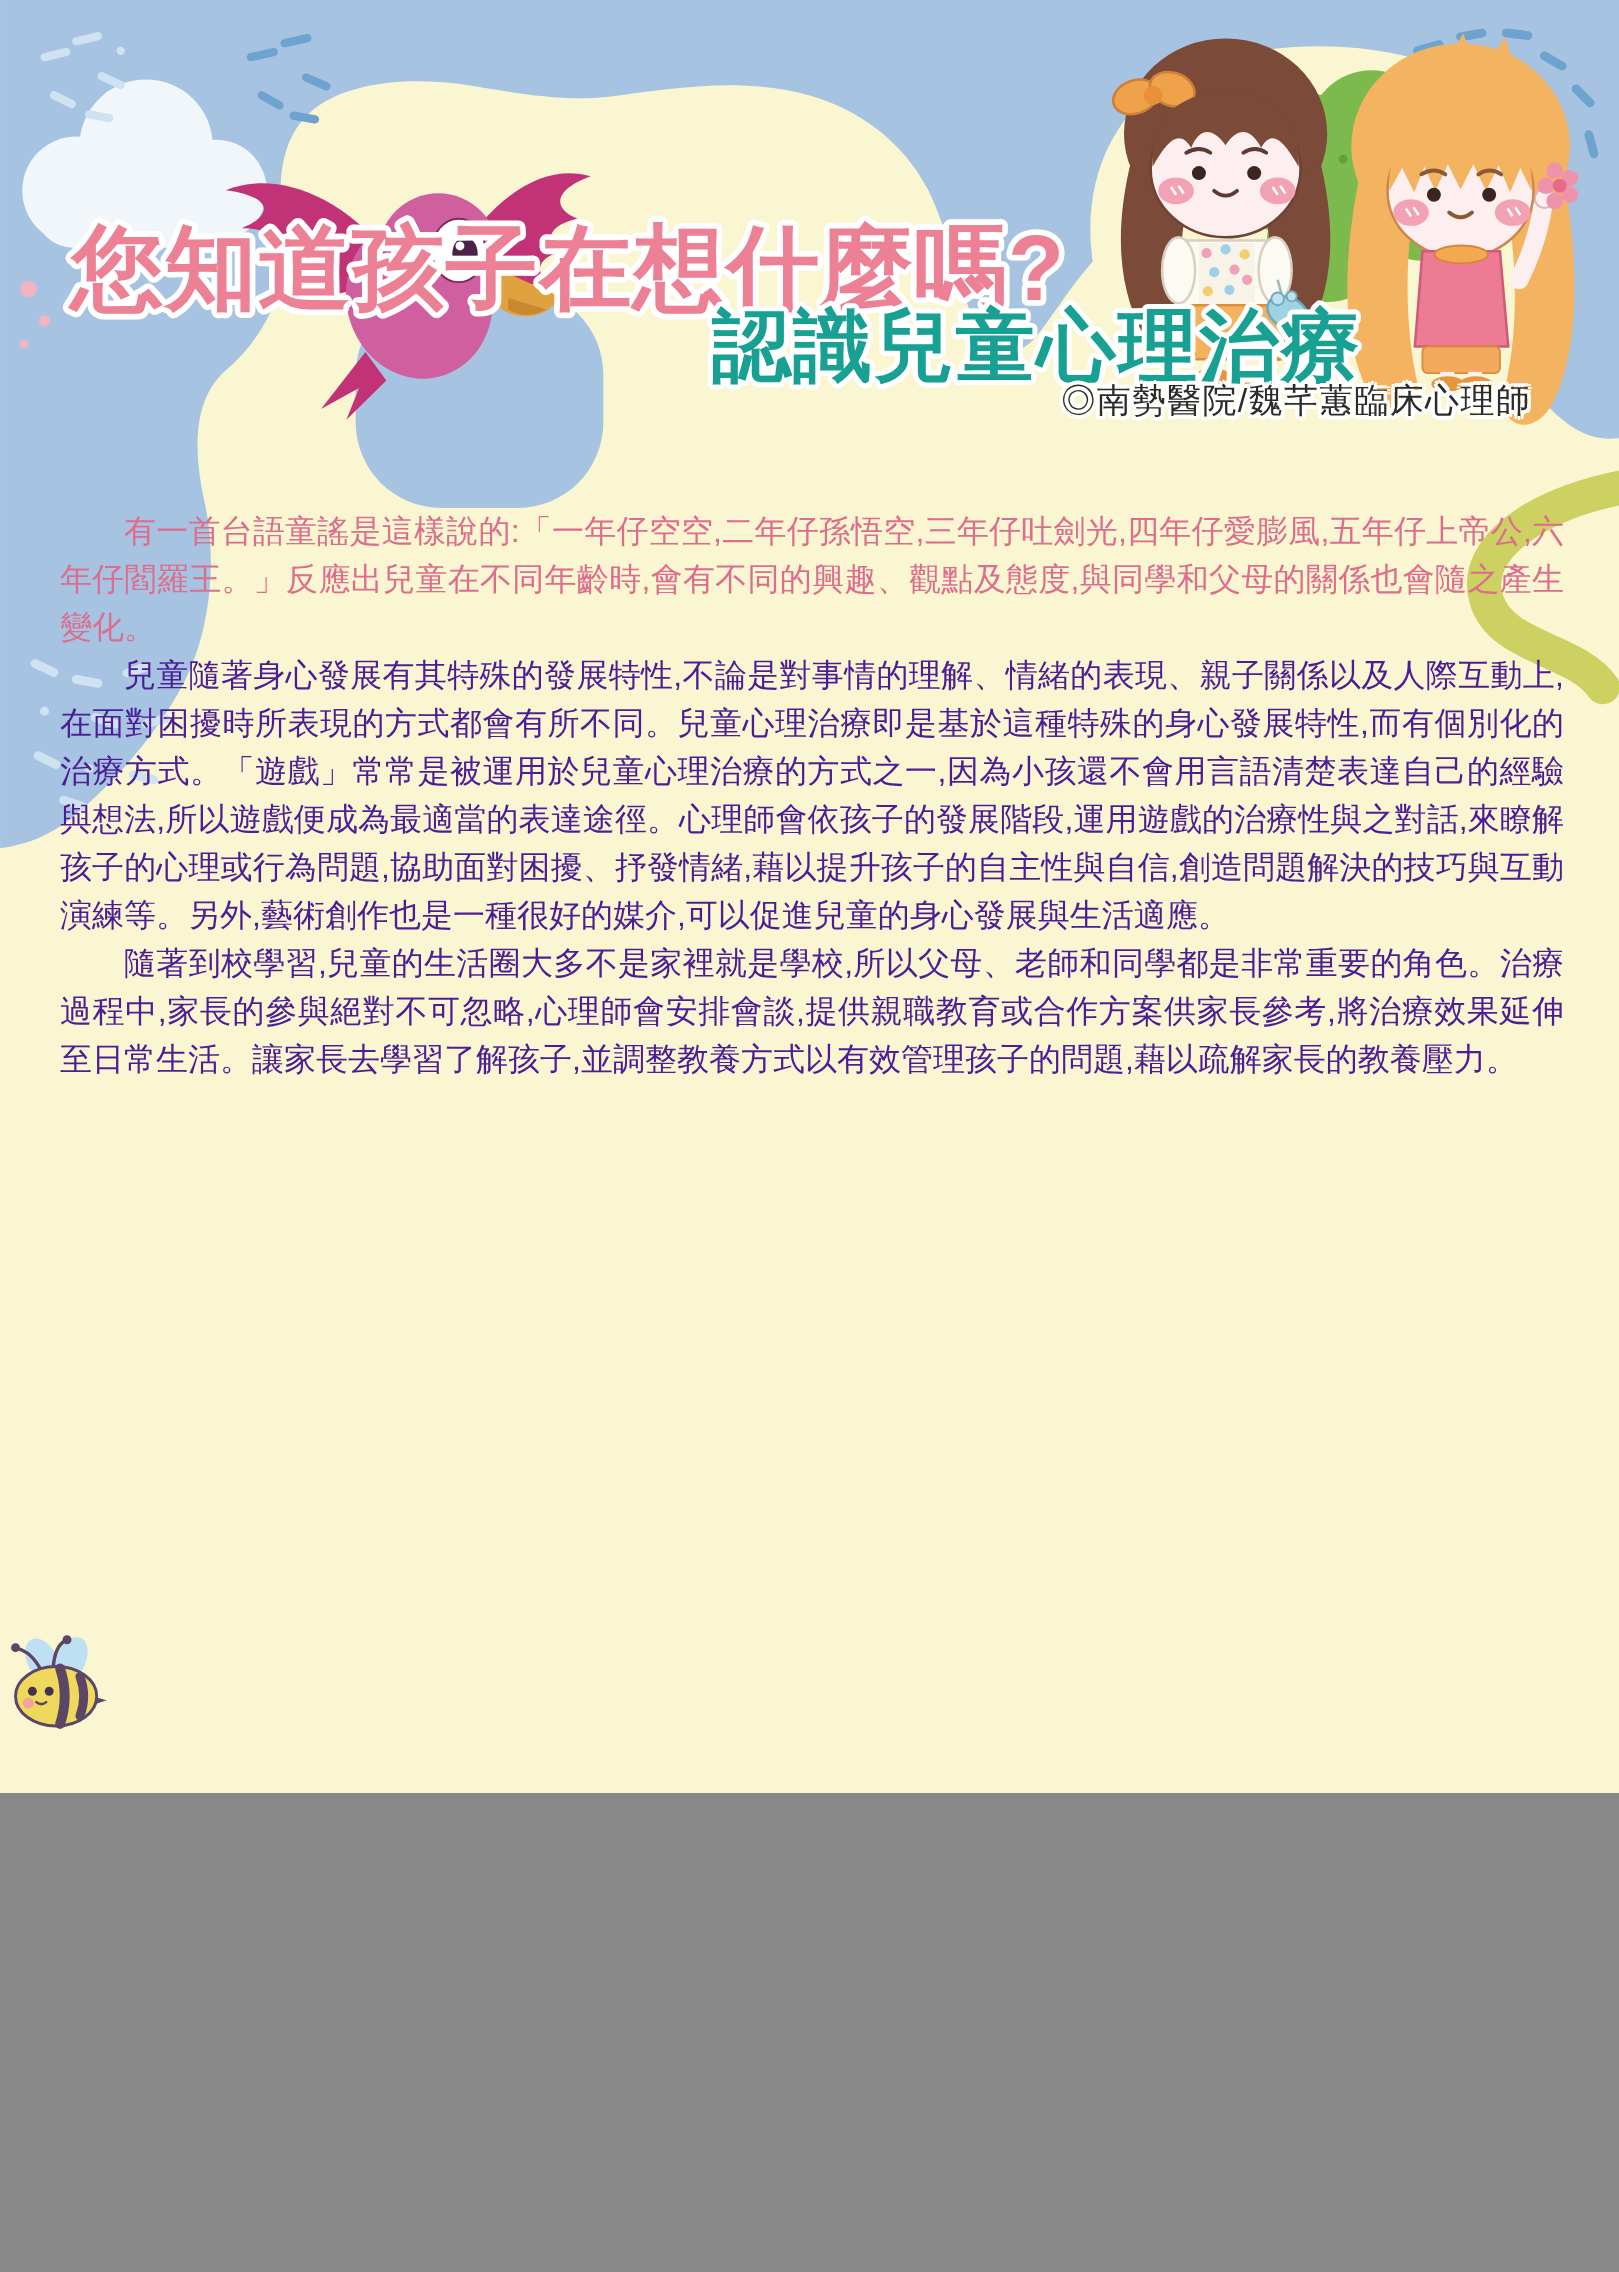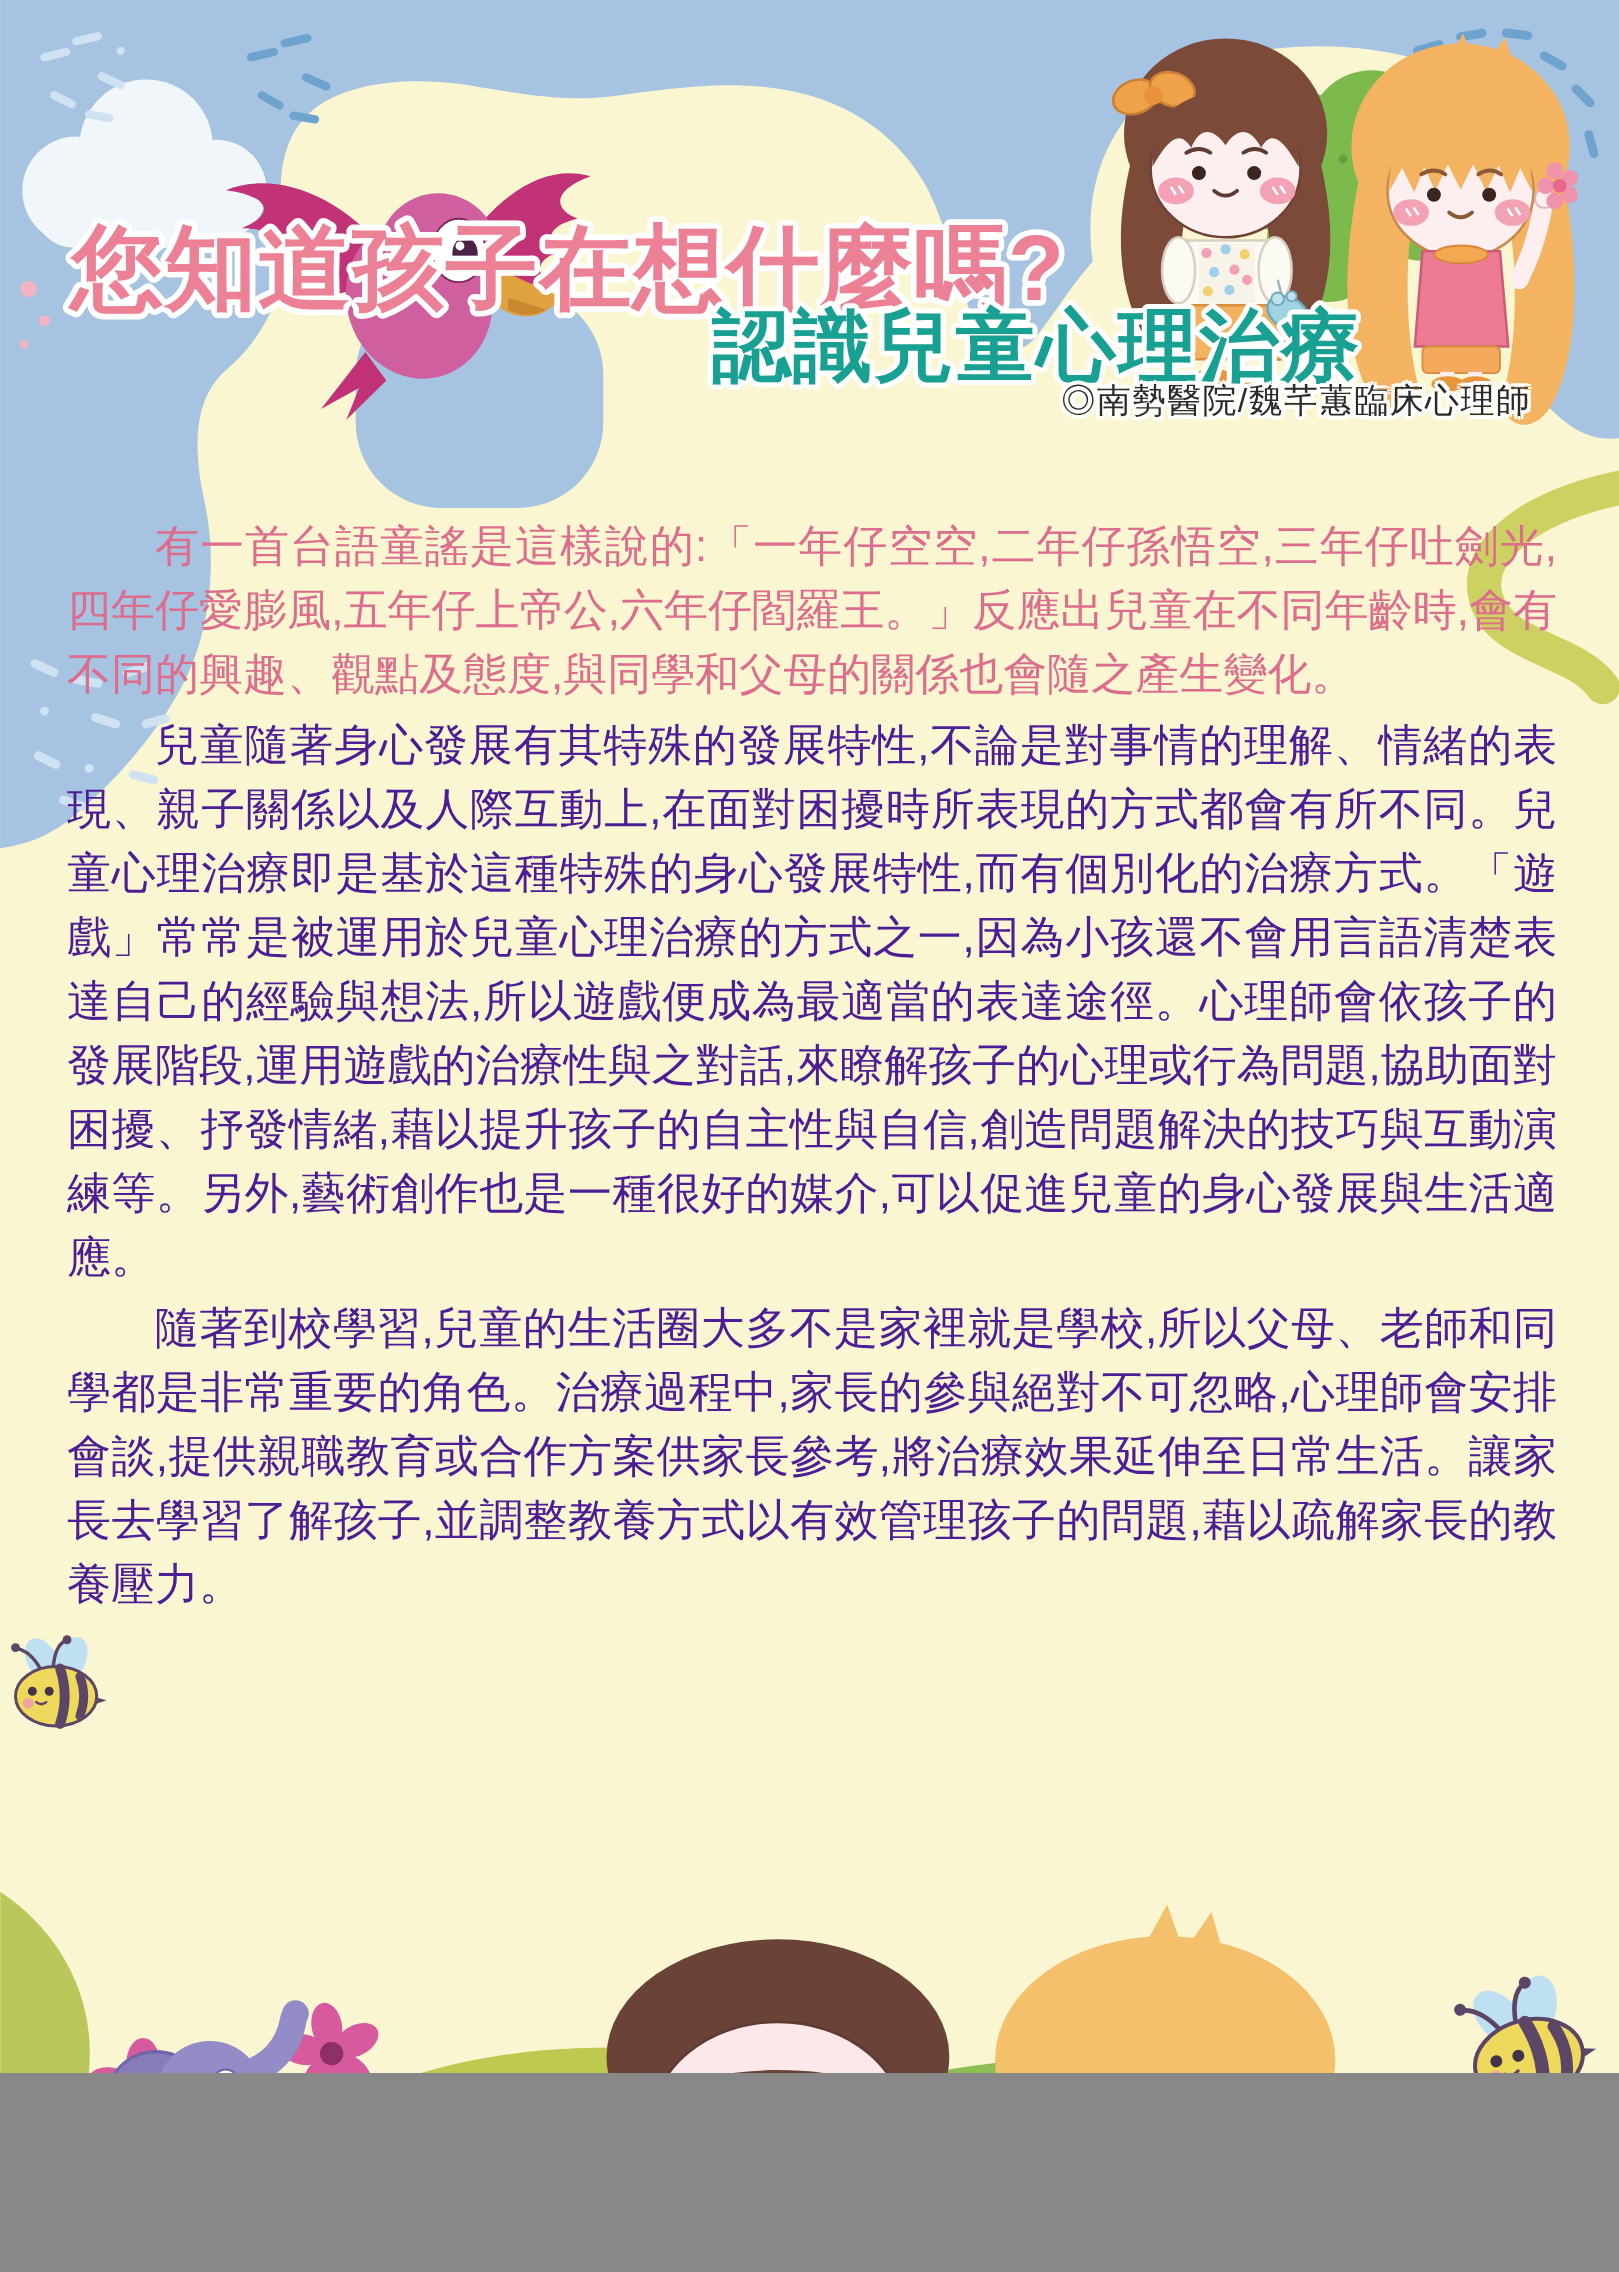--- a/index.html
+++ b/index.html
@@ -1,28 +1,28 @@
 <!DOCTYPE html>
 <html style="font-size:10.2px"><head>
 <meta charset="utf-8">
 <style>
   html,body{margin:0;padding:0;background:#888;}
-  .page{position:relative;width:1620px;height:2073px;background:#fbf6d2;overflow:hidden;
+  .page{position:relative;width:1620px;height:1793px;background:#fbf6d2;overflow:hidden;
         font-family:"Liberation Sans",sans-serif;}
   .abs{position:absolute;}
   svg{display:block;overflow:visible;}
   
   .title-svg{left:44px;top:189px;z-index:15;}
   .subtitle-svg{left:686px;top:278px;z-index:15;}
   .author{right:89px;top:378px;z-index:16;font-size:34px;color:#2b2b2b;letter-spacing:1.3px;
     text-shadow:-3.2px -3.2px 0 #fff,3.2px -3.2px 0 #fff,-3.2px 3.2px 0 #fff,3.2px 3.2px 0 #fff,
                 -3.8px 0 0 #fff,3.8px 0 0 #fff,0 -3.8px 0 #fff,0 3.8px 0 #fff;}
   
   .body-text{left:60px;top:507px;width:1504px;z-index:30;}
-  .para{font-size:44px;line-height:64px;margin:7px;text-indent:2em;text-align:justify;
+  .para{font-size:32px;line-height:48px;margin:0;text-indent:2em;text-align:justify;
         text-justify:inter-ideograph;letter-spacing:0;}
   .para.pink{color:#dc6d8d;}
   .para.dark{color:#4c1d95;}
   
   .bg-svg{left:0;top:0;z-index:1;}
   .girls-svg{left:1016px;top:12.7px;z-index:5;}
   .bird-svg{left:210px;top:152px;z-index:8;}
   .bottom-svg{left:0;top:1587px;z-index:20;}
   
   .footer-pill{left:1220px;top:2182px;width:254px;height:41px;background:#fff;border-radius:20.3px;

